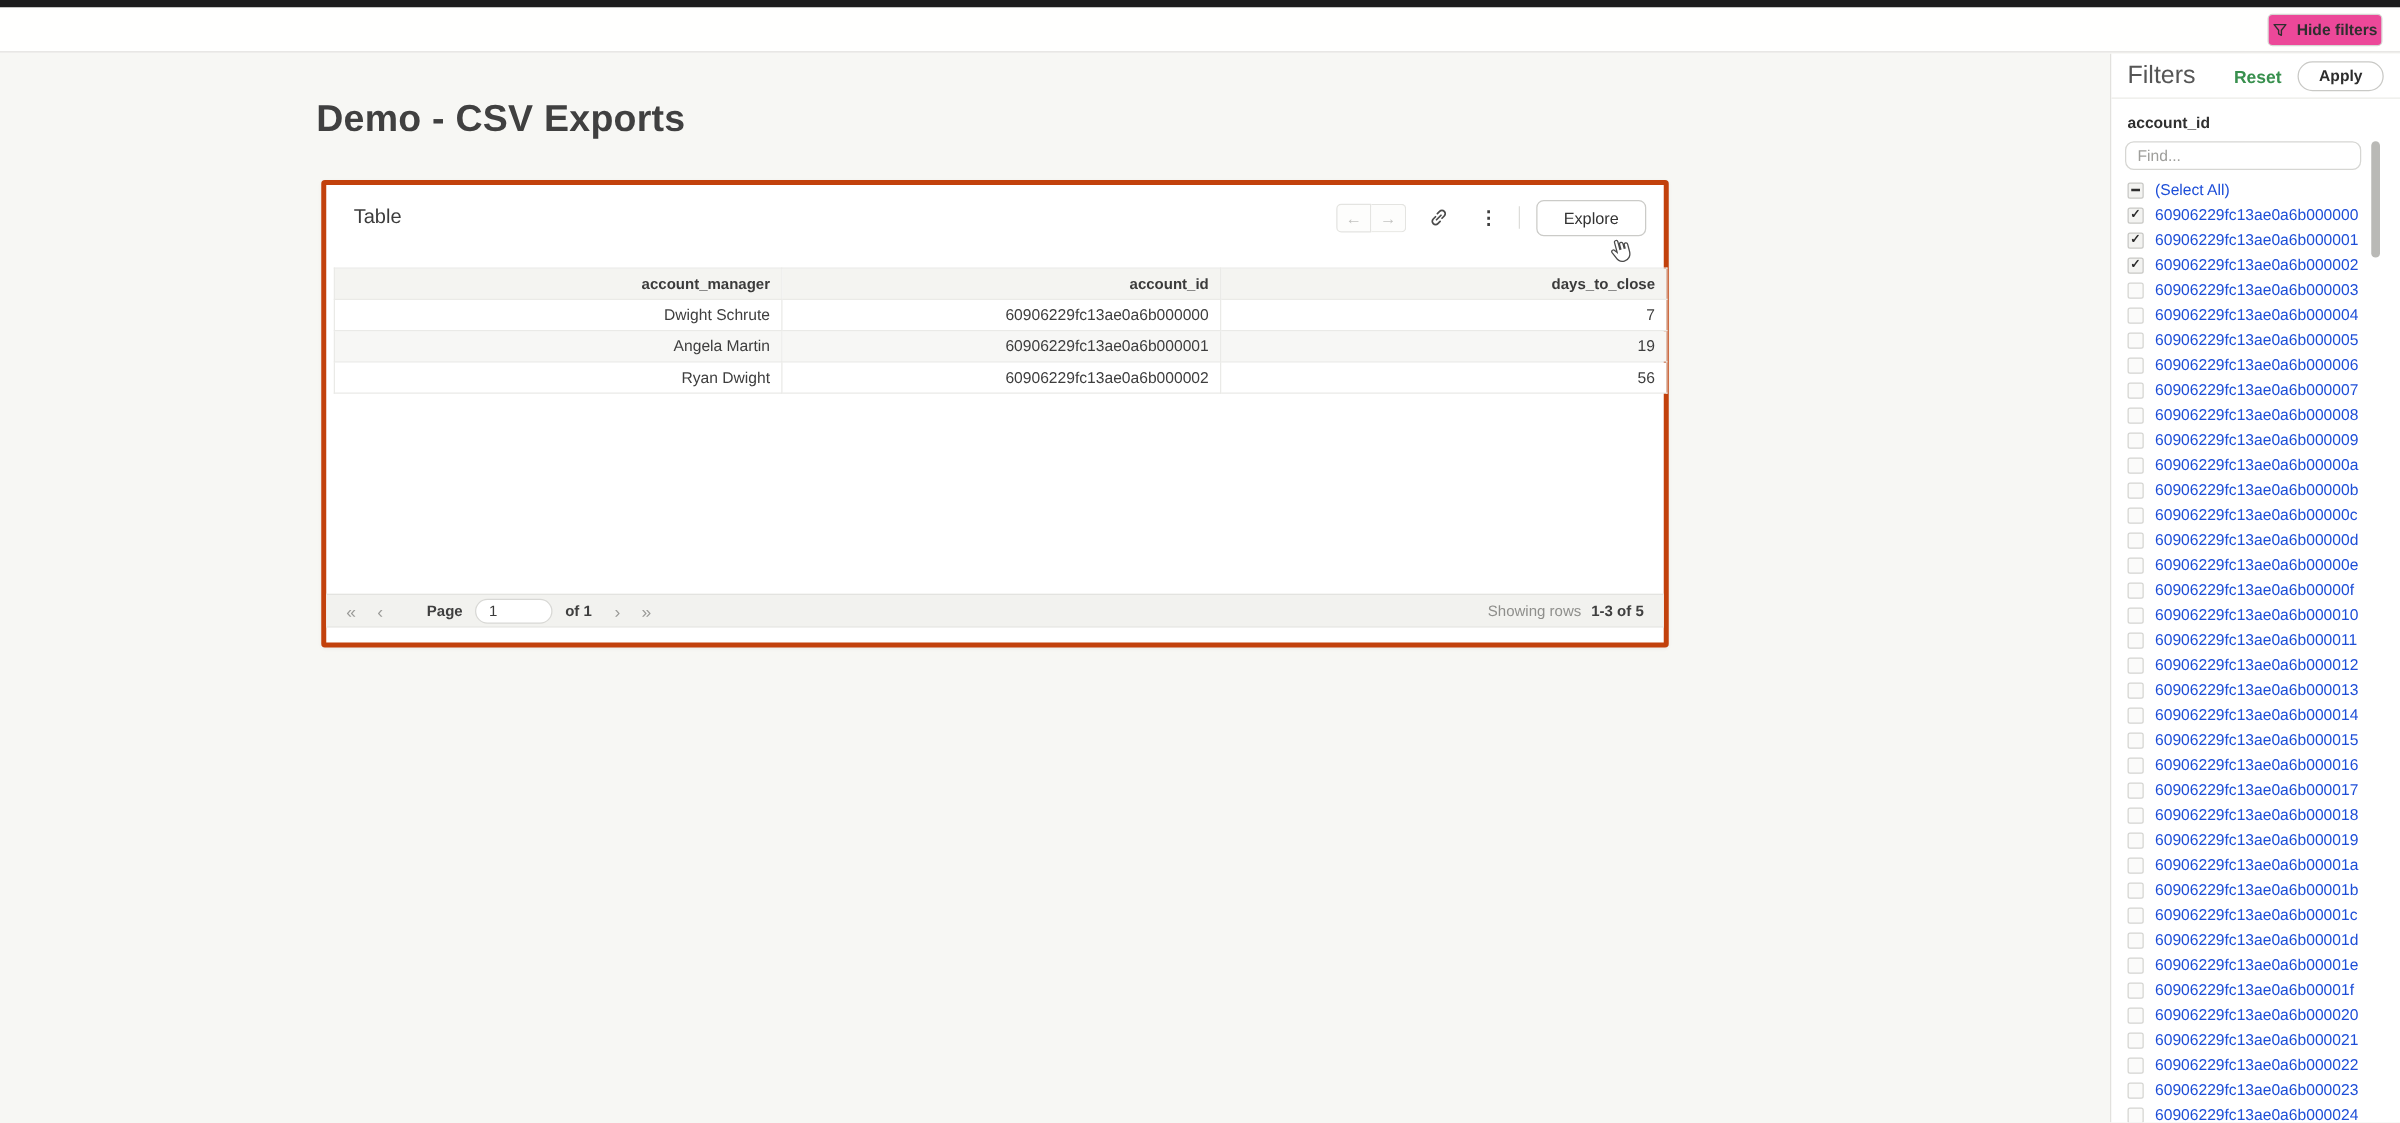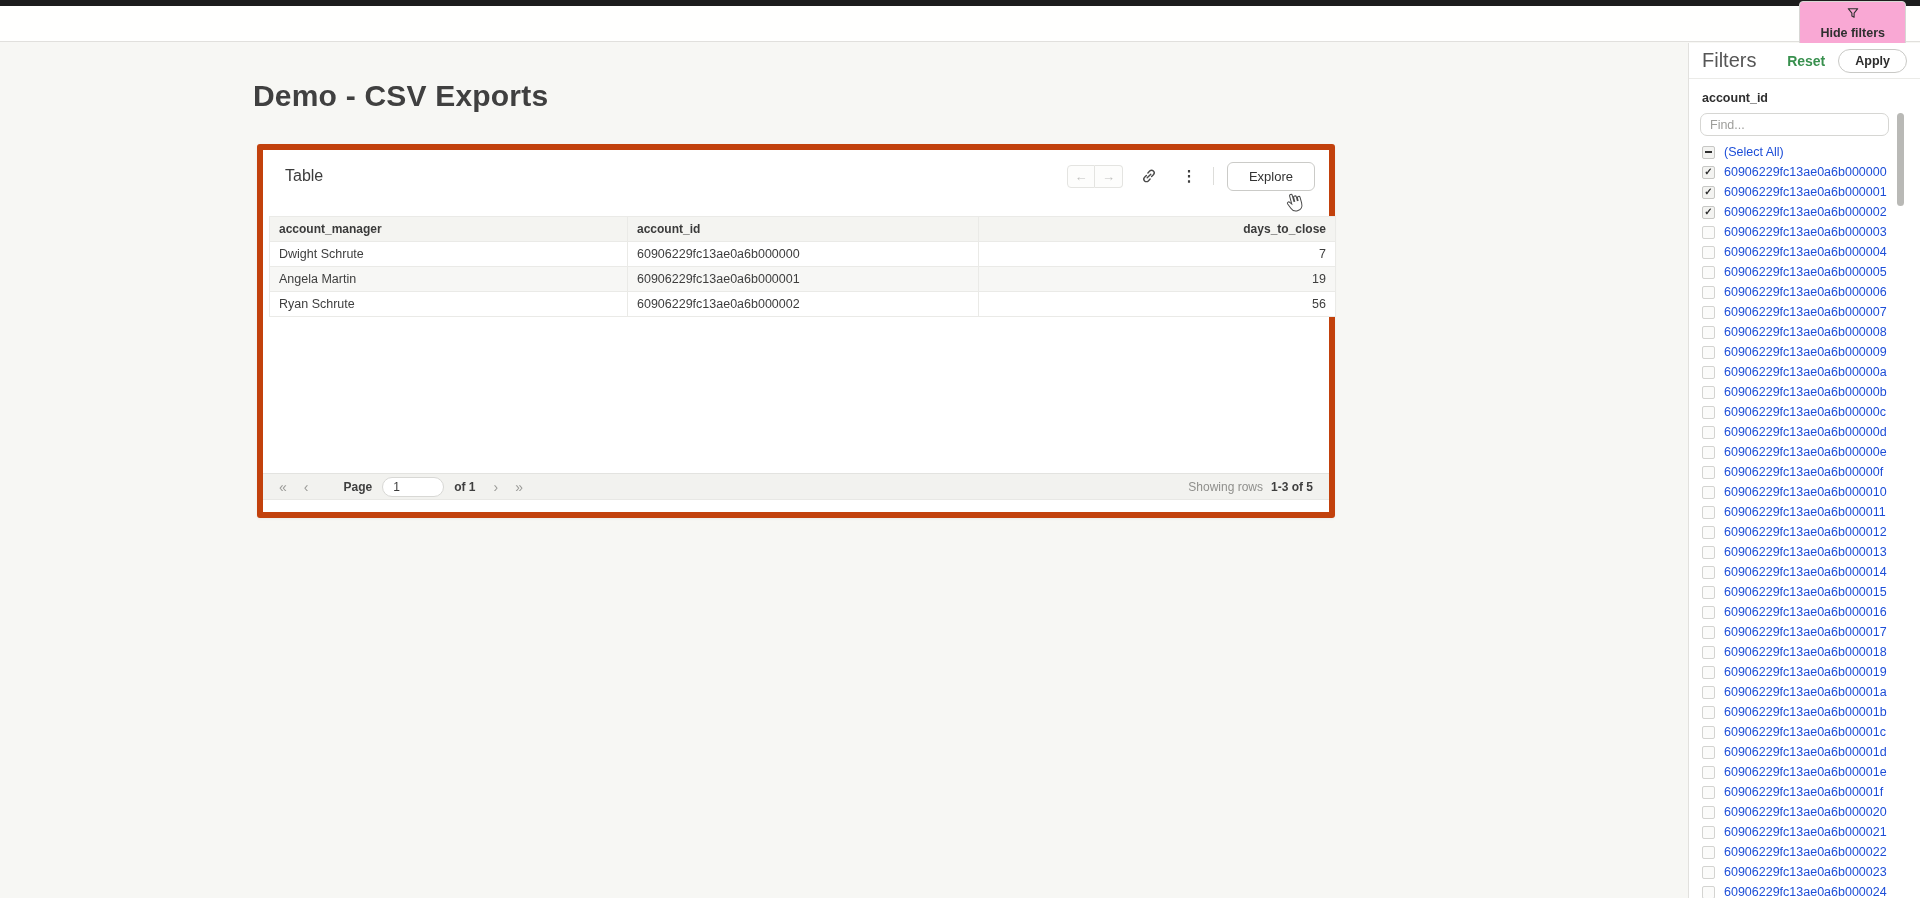--- a/index.html
+++ b/index.html
@@ -13,32 +13,32 @@
   }
   
   .top-dark { position:absolute; left:0; top:0; width:1920px; height:6px; background:#1d1d1d; }
   .toolbar {
     position:absolute; left:0; top:6px; width:1920px; height:36px;
     background:#fffffe; border-bottom:1px solid #e1e0dd;
     display:flex; align-items:center; justify-content:flex-end; padding-right:14px;
   }
   .btn-hide-filters {
     display:flex; align-items:center; gap:7px;
-    background:#f9a8d4; border:1px solid #d7d7d4; border-radius:4px;
-    padding:5px 20px; font-size:12.5px; font-weight:bold; color:#2f2f2f; cursor:pointer;flex-direction:column;
+    background:#ec4899; border:1px solid #d7d7d4; border-radius:4px;
+    padding:5px 3px; font-size:12.5px; font-weight:bold; color:#2f2f2f; cursor:pointer;
   }
   
   .main { position:absolute; left:0; top:43px; width:1688px; height:855px; background:#f7f7f4; }
   .page-title {
     position:absolute; left:253px; top:36px;
     font-size:30px; font-weight:600; color:#404040; letter-spacing:.2px;
   }
   .card {
     position:absolute; left:257px; top:101px; width:1078px; height:374px;
-    background:#fff; border:6px solid #c2410c; border-radius:3px;
+    background:#fff; border:4px solid #c2410c; border-radius:3px;
     box-shadow:0 1px 3px rgba(0,0,0,.05);
   }
   .card-header {
     height:66px; display:flex; align-items:center;
     padding:0 14px 14px 22px; position:relative;
   }
   .card-title { font-size:16px; font-weight:500; color:#3c3c3c; }
   .header-actions { margin-left:auto; display:flex; align-items:center; }
   .arrow-group { display:flex; }
   .arrow-btn {
@@ -60,21 +60,21 @@
     padding:6px 21px; font-size:13px; font-weight:500; color:#333; cursor:pointer;
   }
   .cursor-hand { position:absolute; right:24px; top:42px; pointer-events:none; }
   
   table.grid {
     border-collapse:collapse; table-layout:fixed;
     margin:0 6px; width:1066px; font-size:12.5px;
   }
   .grid th, .grid td {
     border:1px solid #eaeae7; height:25px; padding:0 9px;
-    overflow:hidden; white-space:nowrap; text-align:left;
+    overflow:hidden; white-space:nowrap; text-align:right;
   }
   .grid th {
     background:#f4f4f1; font-size:12px; font-weight:bold; color:#3b3b3b; cursor:pointer;
   }
   .grid td { color:#3e3e3e; background:#fff; }
   .grid tbody tr:nth-child(even) td { background:#f7f7f5; }
   .grid .c0 { width:358px; }
   .grid .c1 { width:351px; }
   .grid .c2 { width:357px; }
   .grid th.num, .grid td.num { text-align:right; }
@@ -200,21 +200,21 @@
             <td>Dwight Schrute</td>
             <td>60906229fc13ae0a6b000000</td>
             <td class="num">7</td>
           </tr>
           <tr>
             <td>Angela Martin</td>
             <td>60906229fc13ae0a6b000001</td>
             <td class="num">19</td>
           </tr>
           <tr>
-            <td>Ryan Schrute</td>
+            <td>Ryan Dwight</td>
             <td>60906229fc13ae0a6b000002</td>
             <td class="num">56</td>
           </tr>
         </tbody>
     </table>
 
     <div class="card-footer">
       <span class="pg-nav">«</span>
       <span class="pg-nav">‹</span>
       <span class="pg-label">Page</span>

